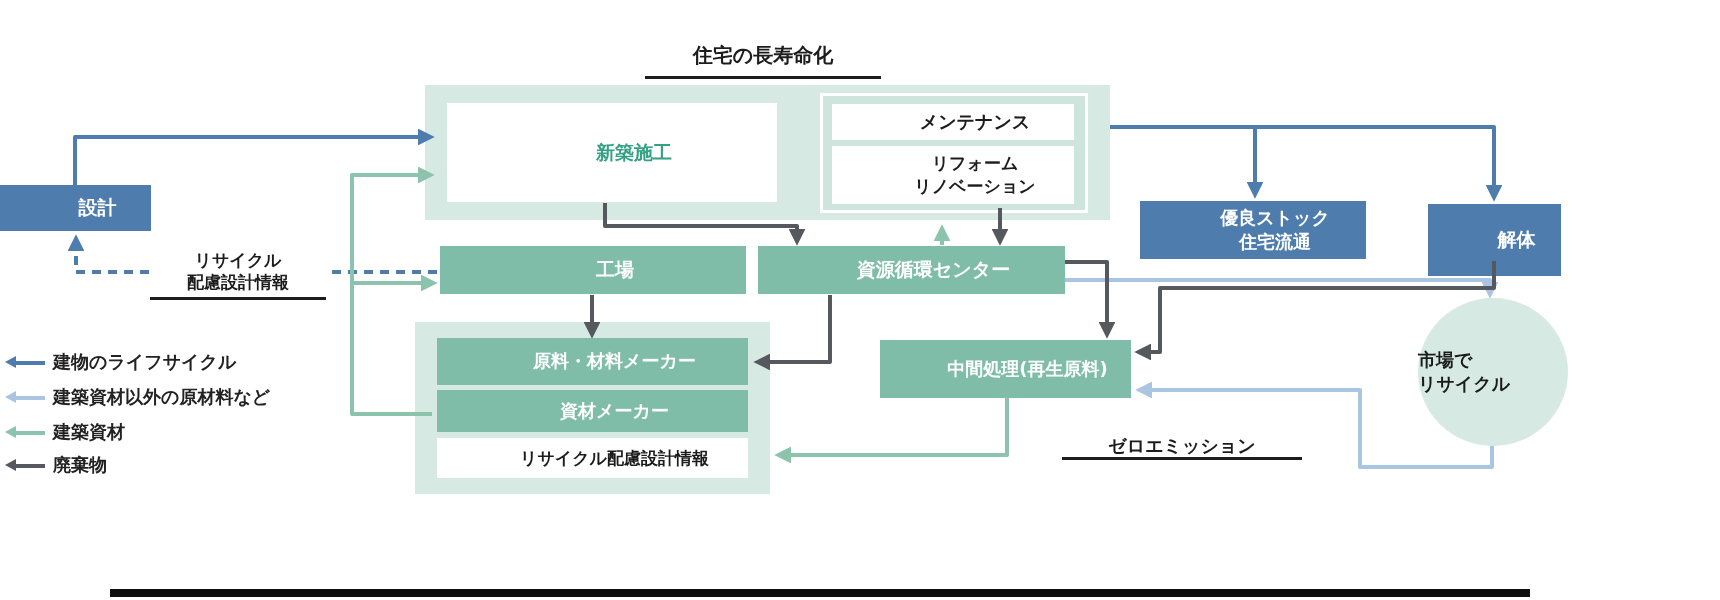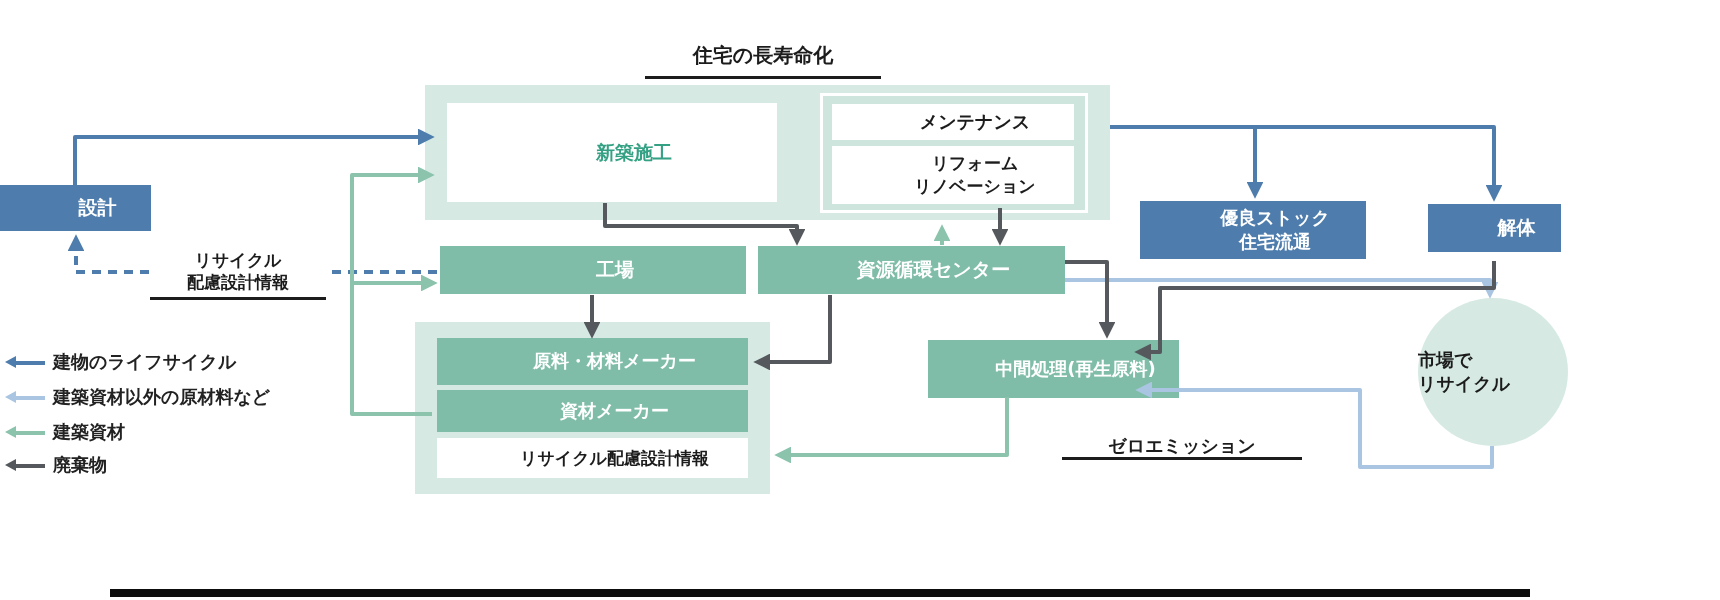--- a/index.html
+++ b/index.html
@@ -97,37 +97,37 @@
 
   <div class="box green-box" style="left:758px; top:246px; width:307px; height:48px; font-size:19px;">
     <span>資源循環センター</span>
   </div>
 
   <div class="box blue-box" style="left:1140px; top:201px; width:226px; height:58px; font-size:18px;">
     <span>優良ストック</span>
     <span>住宅流通</span>
   </div>
 
-  <div class="box blue-box" style="left:1428px; top:204px; width:133px; height:48px;">
+  <div class="box blue-box" style="left:1428px; top:204px; width:133px; height:72px;">
     <span>解体</span>
   </div>
 
   <div class="box green-box" style="left:437px; top:338px; width:311px; height:47px;">
     <span>原料・材料メーカー</span>
   </div>
 
   <div class="box green-box" style="left:437px; top:390px; width:311px; height:42px;">
     <span>資材メーカー</span>
   </div>
 
   <div class="box white-box" style="left:437px; top:438px; width:311px; height:40px; font-size:17px;">
     <span>リサイクル配慮設計情報</span>
   </div>
 
-  <div class="box green-box" style="left:880px; top:340px; width:251px; height:58px;margin-left:48px;">
+  <div class="box green-box" style="left:880px; top:340px; width:251px; height:58px;">
     <span>中間処理(再生原料)</span>
   </div>
 
   <div id="market-circle">
     <span>市場で</span>
     <span>リサイクル</span>
   </div>
 
   <div class="underlabel" id="zero-emission-label">
     <span>ゼロエミッション</span>

